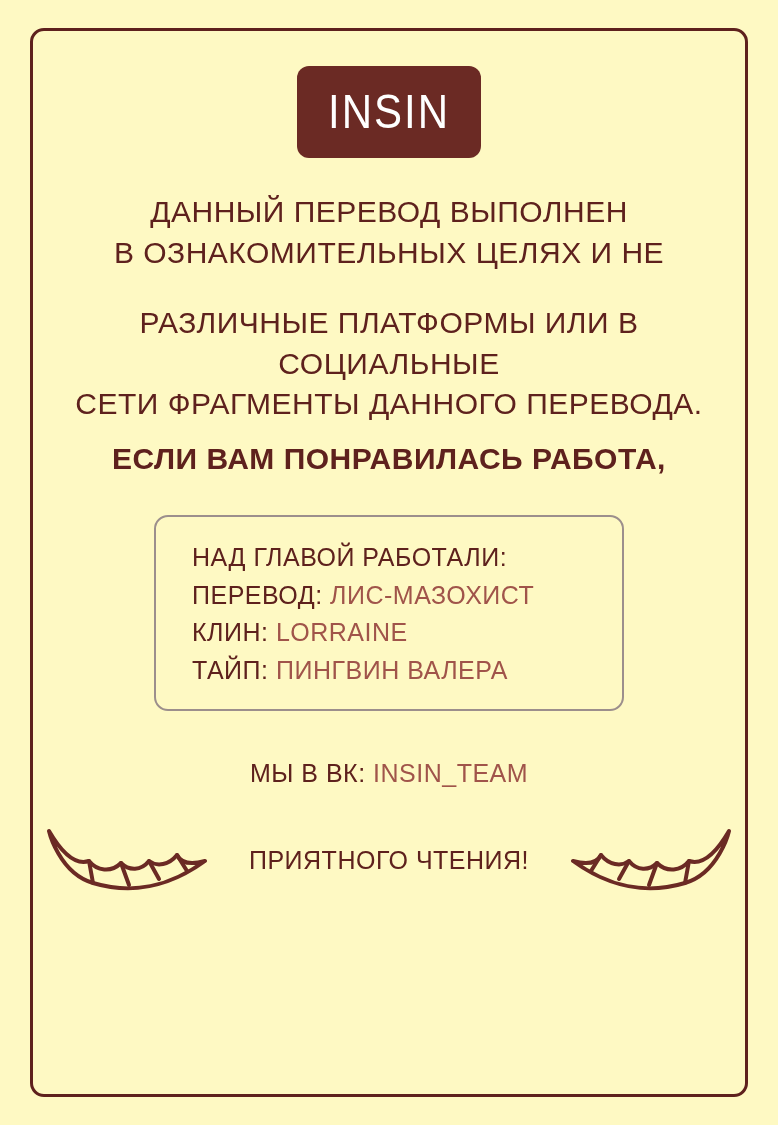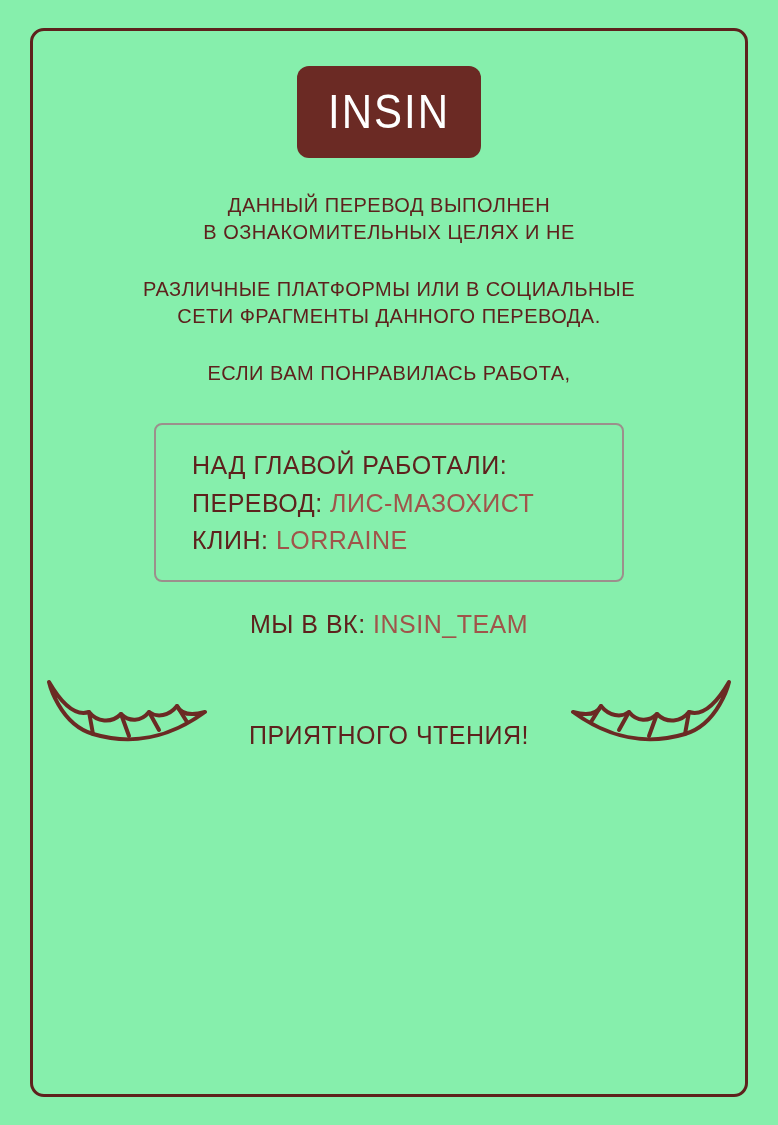--- a/index.html
+++ b/index.html
@@ -11,21 +11,21 @@
     width: 778px;
     height: 1125px;
     font-family: "Liberation Sans", sans-serif;
     color: #6b2a24;
   }
   .page {
     position: relative;
     width: 778px;
     height: 1125px;
     box-sizing: border-box;
-    background: #86efac;
+    background: #fef9c3;
   }
   .frame {
     position: absolute;
     left: 30px;
     top: 28px;
     right: 30px;
     bottom: 28px;
     border: 3px solid #5e211d;
     border-radius: 14px;
     box-sizing: border-box;
@@ -56,64 +56,64 @@
     color: #ffffff;
     font-size: 42px;
     letter-spacing: 2px;
     font-family: "Liberation Sans", sans-serif;
     font-weight: 400;
     transform: scaleY(1.15);
   }
   .block {
     text-align: center;
     color: #5e211d;
-    font-size: 20px;
+    font-size: 30px;
     line-height: 1.35;
     letter-spacing: 0.5px;
     text-transform: uppercase;
     font-family: "Liberation Sans", sans-serif;
   }
   .b1 { margin-top: 34px; }
   .b2 { margin-top: 30px; }
-  .b3 { margin-top: 30px; }
+  .b3 { margin-top: 14px; font-weight: bold; }
   .credits-box {
     margin-top: 36px;
     width: 470px;
     border: 2px solid #9c8f8c;
-    border-radius: 8px;
+    border-radius: 14px;
     box-sizing: border-box;
     padding: 22px 26px 20px 36px;
   }
   .credit-line {
     font-size: 25px;
     line-height: 1.5;
     color: #5e211d;
     text-transform: uppercase;
     letter-spacing: 0.5px;
     text-align: left;
     white-space: nowrap;
   }
   .credit-line .val {
     color: #a0544a;
   }
   .contacts {
-    margin-top: 24px;
+    margin-top: 44px;
     text-align: center;
     font-size: 25px;
     line-height: 1.45;
     color: #5e211d;
     text-transform: uppercase;
     letter-spacing: 0.5px;
   }
   .contacts .val { color: #a0544a; }
   .footer-row {
     margin-top: 30px;
     width: 100%;
     display: flex;
-    align-items: flex-end;
+    align-items: center;
     justify-content: center;
     gap: 38px;
   }
   .wing {
     width: 170px;
     height: 78px;
     flex: none;
   }
   .wing svg { display: block; }
   .enjoy {
@@ -154,20 +154,24 @@
       <div class="credit-line">Над главой работали:</div>
 
       <div class="credit-line">
         <span>Перевод:</span>
         <span class="val">Лис-мазохист</span>
       </div>
       <div class="credit-line">
         <span>Клин:</span>
         <span class="val">Lorraine</span>
       </div>
+      <div class="credit-line">
+        <span>Тайп:</span>
+        <span class="val">Пингвин Валера</span>
+      </div>
     </div>
 
     <div class="contacts">
       <div>
         <span>Мы в ВК:</span>
         <span class="val">insin_team</span>
       </div>
     </div>
 
     <div class="footer-row">

